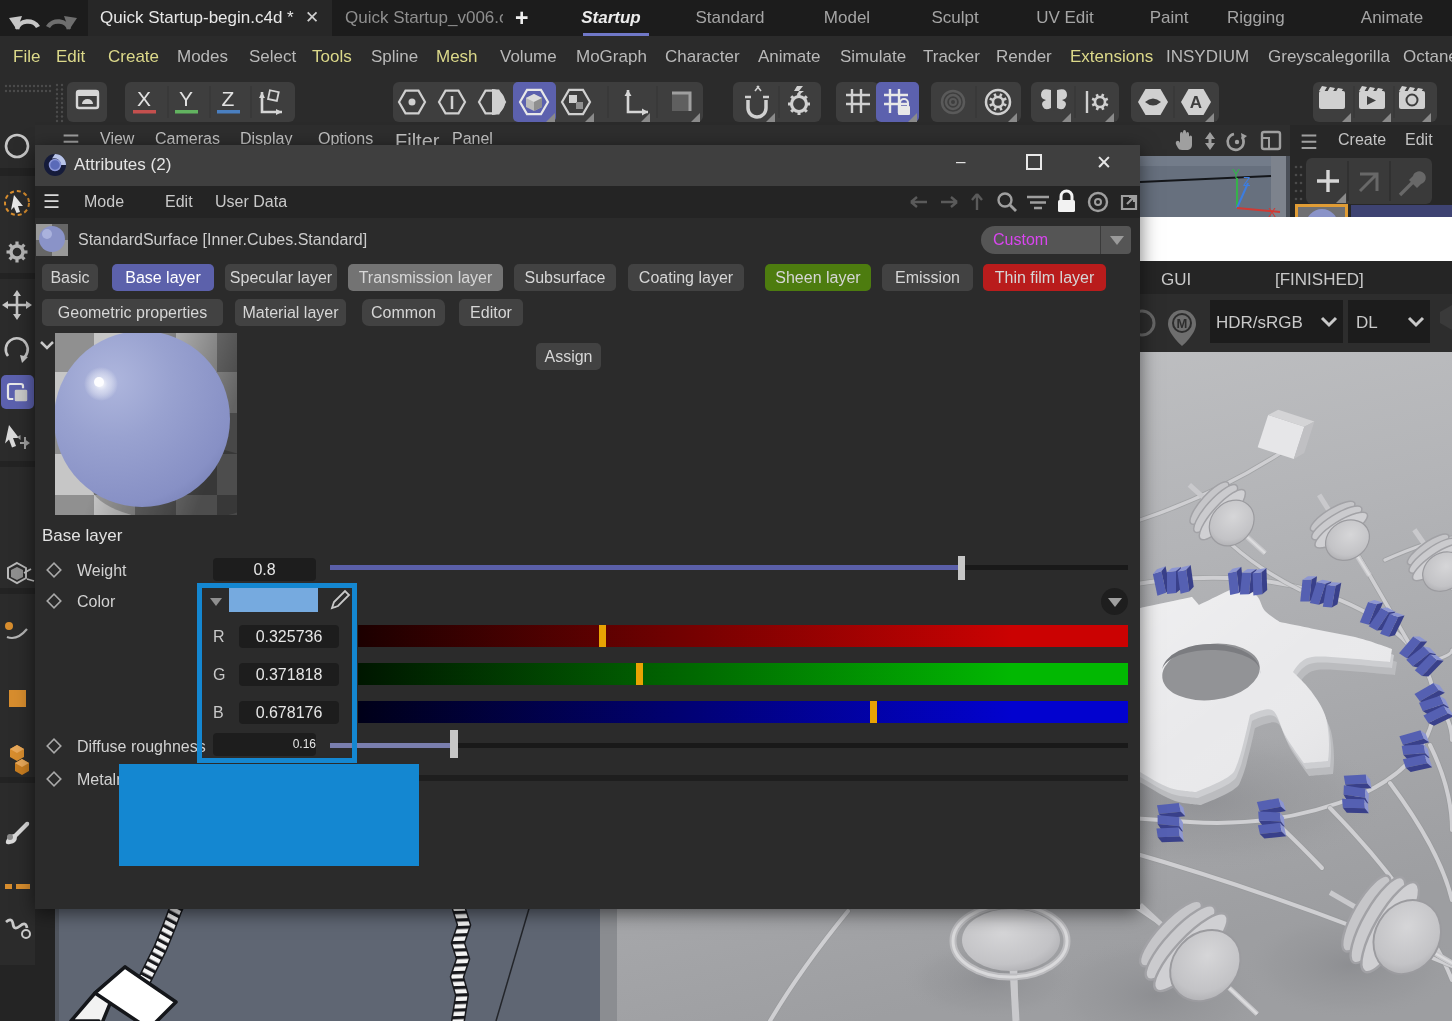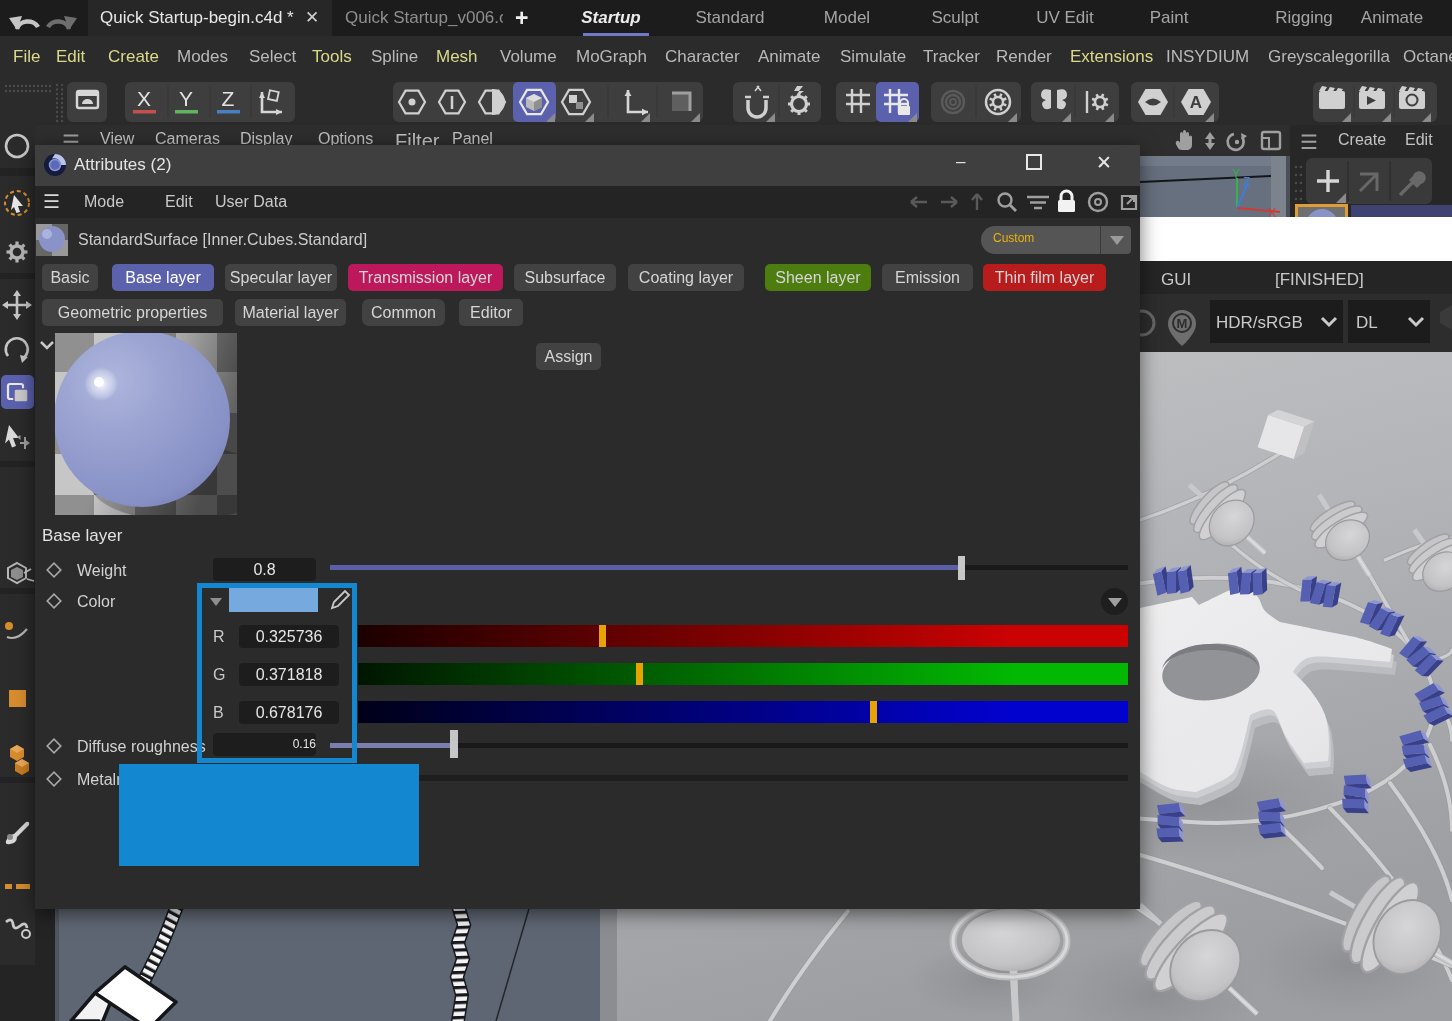--- a/index.html
+++ b/index.html
@@ -26,21 +26,21 @@
 <div class="abs" style="left:305px;top:7px;color:#d0d0d0;font-size:17px;">✕</div>
 <div class="abs" style="left:345px;top:8px;width:158px;color:#8f8f8f;font-size:17px;white-space:nowrap;overflow:hidden;">Quick Startup_v006.c4d</div>
 <div class="abs" style="left:515px;top:5px;color:#efefef;font-size:23px;font-weight:bold;">+</div>
 <div class="abs" style="left:560px;top:8px;width:102px;text-align:center;color:#ececec;font-size:17px;font-style:italic;font-weight:bold;">Startup</div>
 <div class="abs" style="left:583px;top:33px;width:66px;height:3px;background:#7078c8;"></div>
 <div class="abs" style="left:680px;top:8px;width:100px;text-align:center;color:#a5a5a5;font-size:17px;">Standard</div>
 <div class="abs" style="left:797px;top:8px;width:100px;text-align:center;color:#a5a5a5;font-size:17px;">Model</div>
 <div class="abs" style="left:905px;top:8px;width:100px;text-align:center;color:#a5a5a5;font-size:17px;">Sculpt</div>
 <div class="abs" style="left:1015px;top:8px;width:100px;text-align:center;color:#a5a5a5;font-size:17px;">UV Edit</div>
 <div class="abs" style="left:1119px;top:8px;width:100px;text-align:center;color:#a5a5a5;font-size:17px;">Paint</div>
-<div class="abs" style="left:1254px;top:8px;width:100px;text-align:center;color:#a5a5a5;font-size:17px;">Rigging</div>
+<div class="abs" style="left:1227px;top:8px;width:100px;color:#a5a5a5;font-size:17px;">Rigging</div>
 <div class="abs" style="left:1342px;top:8px;width:100px;text-align:center;color:#a5a5a5;font-size:17px;">Animate</div>
 
 <div class="abs" style="left:0;top:36px;width:1452px;height:42px;background:#2b2b2b;"></div>
 <div class="abs txt" style="top:47px;left:13px;"><span class="yel">File</span></div>
 <div class="abs txt" style="top:47px;left:56px;"><span class="yel">Edit</span></div>
 <div class="abs txt" style="top:47px;left:108px;"><span class="yel">Create</span></div>
 <div class="abs txt" style="top:47px;left:177px;">Modes</div>
 <div class="abs txt" style="top:47px;left:249px;">Select</div>
 <div class="abs txt" style="top:47px;left:312px;"><span class="yel">Tools</span></div>
 <div class="abs txt" style="top:47px;left:371px;">Spline</div>
@@ -718,28 +718,28 @@
 
 <svg class="abs" style="left:36px;top:224px;" width="32" height="32" viewBox="0 0 32 32">
   <rect width="32" height="32" fill="#666"></rect>
   <rect x="0" y="0" width="16" height="16" fill="#999"></rect>
       <rect x="16" y="16" width="16" height="16" fill="#999"></rect>
   <circle cx="16" cy="15" r="13" fill="#8a93c8"></circle>
   <circle cx="11" cy="10" r="5" fill="#aab2dd"></circle>
 </svg>
 <div class="abs" style="left:78px;top:231px;color:#cccccc;font-size:16px;">StandardSurface [Inner.Cubes.Standard]</div>
 <div class="abs" style="left:981px;top:226px;width:150px;height:28px;background:#555555;border-radius:14px 4px 4px 14px;"></div>
-<div class="abs" style="left:993px;top:231px;color:#eab308;font-size:12px;">Custom</div>
+<div class="abs" style="left:993px;top:231px;color:#d946ef;font-size:16px;">Custom</div>
 <div class="abs" style="left:1100px;top:226px;width:1px;height:28px;background:#3a3a3a;"></div>
 <div class="abs" style="left:1110px;top:236px;width:0;height:0;border-left:7px solid transparent;border-right:7px solid transparent;border-top:9px solid #9a9a9a;"></div>
 
 <div class="abs" style="left:42px;top:264px;width:56px;height:27px;background:#424242;color:#d6d6d6;font-size:16px;line-height:27px;text-align:center;border-radius:5px;white-space:nowrap;">Basic</div>
 <div class="abs" style="left:112px;top:264px;width:102px;height:27px;background:#5c61ab;color:#ffffff;font-size:16px;line-height:27px;text-align:center;border-radius:5px;white-space:nowrap;">Base layer</div>
 <div class="abs" style="left:225px;top:264px;width:112px;height:27px;background:#424242;color:#d6d6d6;font-size:16px;line-height:27px;text-align:center;border-radius:5px;white-space:nowrap;">Specular layer</div>
-<div class="abs" style="left:348px;top:264px;width:155px;height:27px;background:#be185d;color:#d6d6d6;font-size:16px;line-height:27px;text-align:center;border-radius:5px;white-space:nowrap;">Transmission layer</div>
+<div class="abs" style="left:348px;top:264px;width:155px;height:27px;background:#737373;color:#d6d6d6;font-size:16px;line-height:27px;text-align:center;border-radius:5px;white-space:nowrap;">Transmission layer</div>
 <div class="abs" style="left:514px;top:264px;width:102px;height:27px;background:#424242;color:#d6d6d6;font-size:16px;line-height:27px;text-align:center;border-radius:5px;white-space:nowrap;">Subsurface</div>
 <div class="abs" style="left:628px;top:264px;width:116px;height:27px;background:#424242;color:#d6d6d6;font-size:16px;line-height:27px;text-align:center;border-radius:5px;white-space:nowrap;">Coating layer</div>
 <div class="abs" style="left:765px;top:264px;width:106px;height:27px;background:#4d7c0f;color:#d6d6d6;font-size:16px;line-height:27px;text-align:center;border-radius:5px;white-space:nowrap;">Sheen layer</div>
 <div class="abs" style="left:882px;top:264px;width:91px;height:27px;background:#424242;color:#d6d6d6;font-size:16px;line-height:27px;text-align:center;border-radius:5px;white-space:nowrap;">Emission</div>
 <div class="abs" style="left:983px;top:264px;width:123px;height:27px;background:#b91c1c;color:#d6d6d6;font-size:16px;line-height:27px;text-align:center;border-radius:5px;white-space:nowrap;">Thin film layer</div>
 <div class="abs" style="left:42px;top:299px;width:181px;height:27px;background:#424242;color:#d6d6d6;font-size:16px;line-height:27px;text-align:center;border-radius:5px;white-space:nowrap;">Geometric properties</div>
 <div class="abs" style="left:235px;top:299px;width:111px;height:27px;background:#424242;color:#d6d6d6;font-size:16px;line-height:27px;text-align:center;border-radius:5px;white-space:nowrap;">Material layer</div>
 <div class="abs" style="left:362px;top:299px;width:83px;height:27px;background:#424242;color:#d6d6d6;font-size:16px;line-height:27px;text-align:center;border-radius:7px;white-space:nowrap;">Common</div>
 <div class="abs" style="left:459px;top:299px;width:64px;height:27px;background:#424242;color:#d6d6d6;font-size:16px;line-height:27px;text-align:center;border-radius:5px;white-space:nowrap;">Editor</div>
 <div class="abs" style="left:536px;top:299px;width:65px;height:27px;background:#424242;color:#d6d6d6;font-size:16px;line-height:27px;text-align:center;border-radius:5px;white-space:nowrap;margin-top:44px;">Assign</div>

